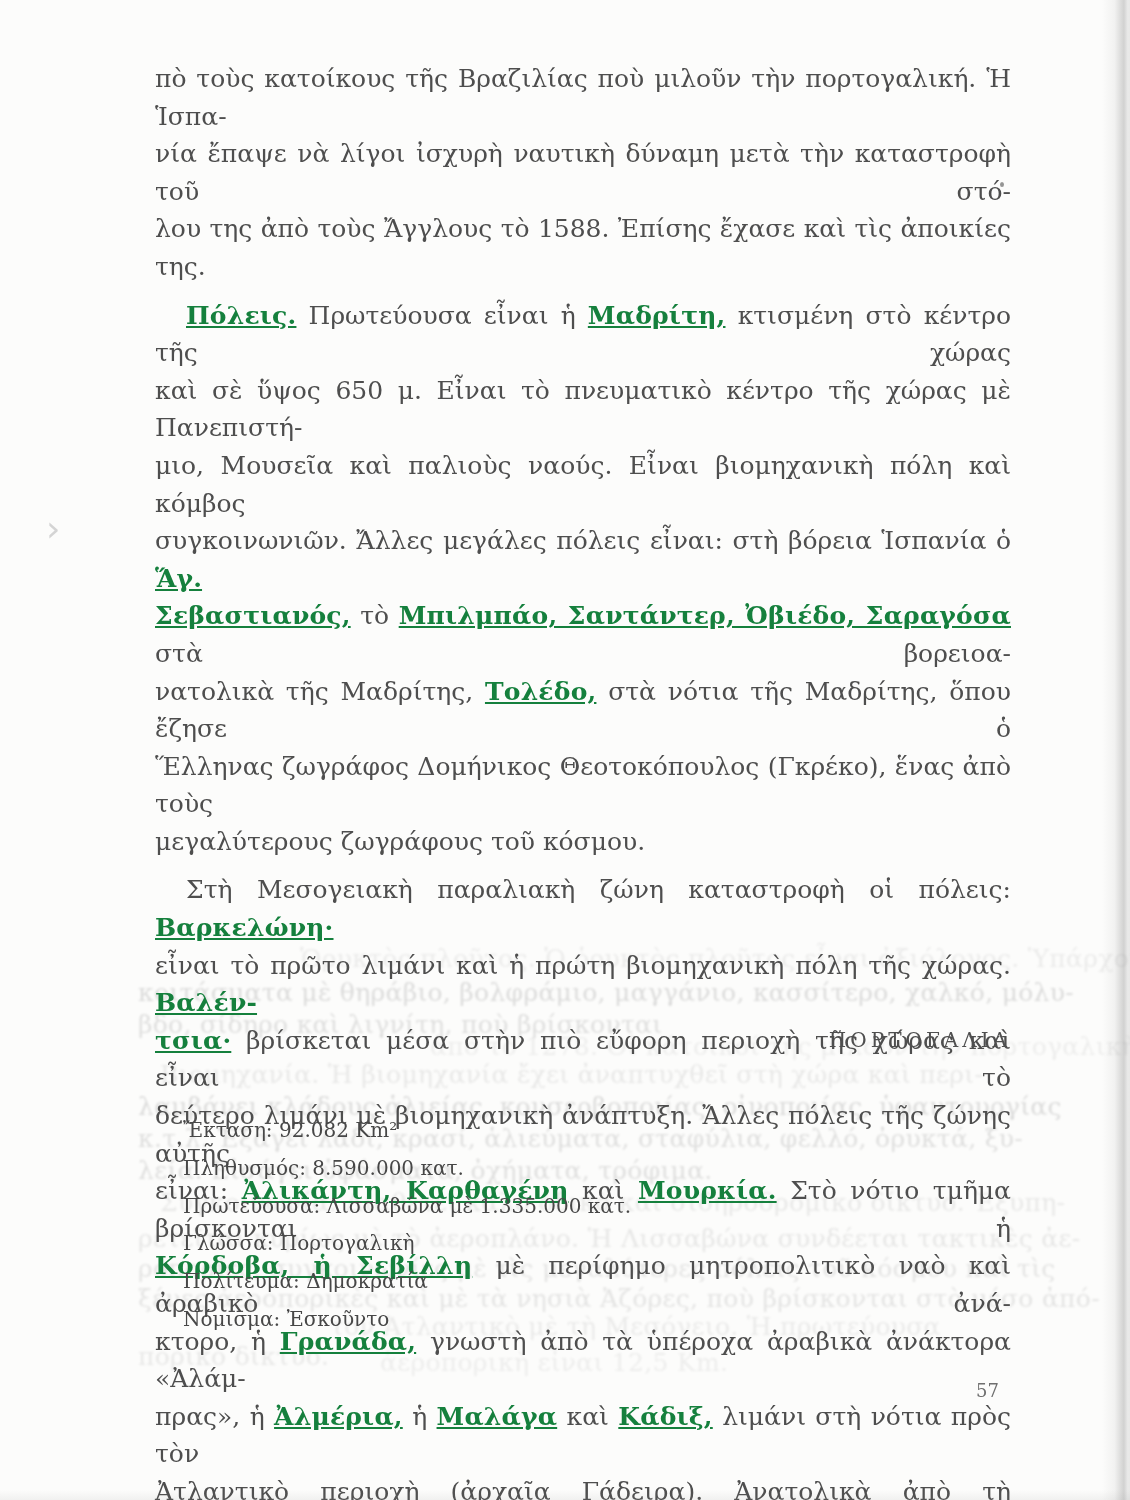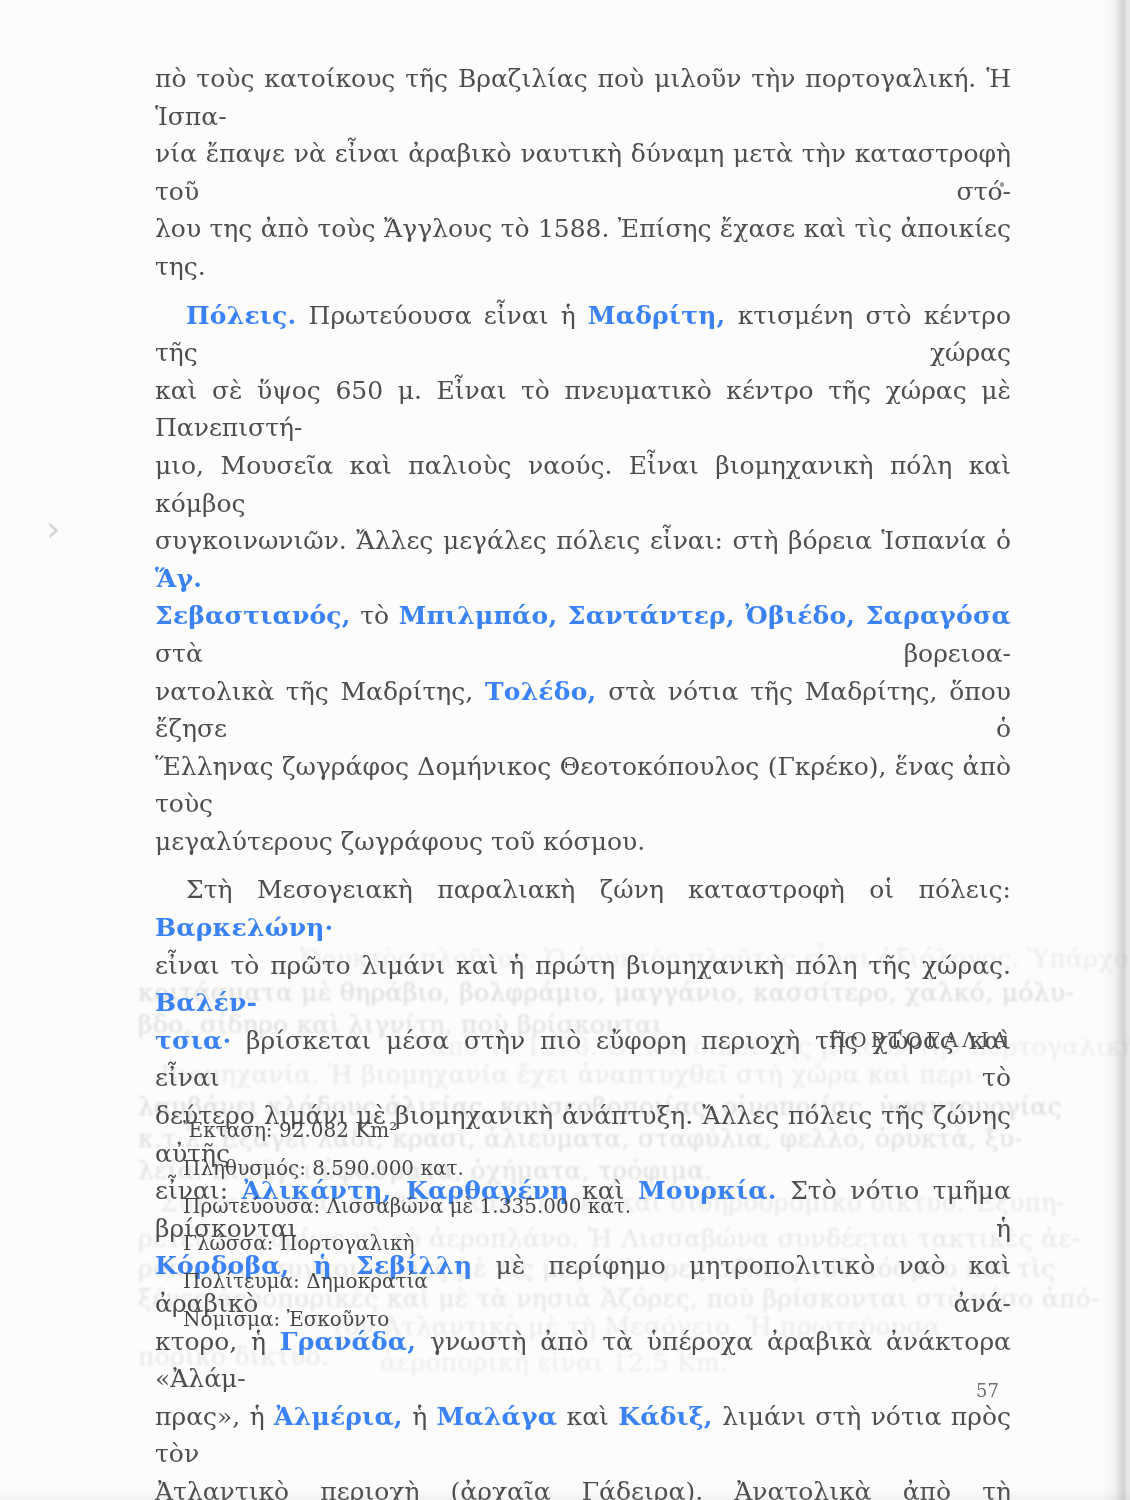--- a/index.html
+++ b/index.html
@@ -25,21 +25,21 @@
   .para{margin:0;}
   .para + .para{margin-top:11px;}
   .line{
     text-align:justify;
     -moz-text-align-last:justify;
     text-align-last:justify;
     white-space:normal;
   }
   .line.last{text-align-last:left;-moz-text-align-last:left;}
   .para.indent .line.first{text-indent:31px;}
-  .text-column b{font-weight:bold;color:#3b82f6;letter-spacing:.2px;}
+  .text-column b{font-weight:bold;color:#15803d;letter-spacing:.2px;text-decoration:underline;}
   
   .heading{
     position:absolute;left:155px;top:1028px;width:856px;z-index:3;
     margin:0;text-align:right;
     font-size:20px;font-weight:normal;letter-spacing:4px;
     color:#4f4f4f;
   }
   
   .stats{
     position:absolute;left:183px;top:1112px;z-index:3;
@@ -88,21 +88,21 @@
       <div class="ghost-line" style="left: 138px; top: 1254px; opacity: 0.15;">ροπορίες, συγκοινωνίες μὲ τὶς μεγαλύτερες πόλεις τοῦ κόσμου καὶ τὶς</div>
       <div class="ghost-line" style="left: 138px; top: 1284px; opacity: 0.15;">ξένες ἀεροπορικὲς καὶ μὲ τὰ νησιὰ Ἀζόρες, ποὺ βρίσκονται στὸ μέσο ἀπό-</div>
       <div class="ghost-line" style="left: 330px; top: 1312px; opacity: 0.11;">τὸν Ἀτλαντικὸ μὲ τὴ Μεσόγειο. Ἡ πρωτεύουσα</div>
       <div class="ghost-line" style="left: 138px; top: 1342px; opacity: 0.12;">πορικὸ δίκτυο.</div>
       <div class="ghost-line" style="left: 380px; top: 1348px; opacity: 0.09;">ἀεροπορικὴ εἶναι 12,5 Km.</div>
     </div>
 
   <div class="text-column">
       <div class="para">
         <div class="line first"><span>πὸ τοὺς κατοίκους τῆς Βραζιλίας ποὺ μιλοῦν τὴν πορτογαλική. Ἡ Ἱσπα-</span></div>
-        <div class="line"><span>νία ἔπαψε νὰ εἶναι ἀραβικὸ ναυτικὴ δύναμη μετὰ τὴν καταστροφὴ τοῦ στό-</span></div>
+        <div class="line"><span>νία ἔπαψε νὰ λίγοι ἰσχυρὴ ναυτικὴ δύναμη μετὰ τὴν καταστροφὴ τοῦ στό-</span></div>
         <div class="line last"><span>λου της ἀπὸ τοὺς Ἄγγλους τὸ 1588. Ἐπίσης ἔχασε καὶ τὶς ἀποικίες της.</span></div>
       </div>
       <div class="para indent">
         <div class="line first"><b>Πόλεις.</b><span> Πρωτεύουσα εἶναι ἡ </span><b>Μαδρίτη,</b><span> κτισμένη στὸ κέντρο τῆς χώρας</span></div>
         <div class="line"><span>καὶ σὲ ὕψος 650 μ. Εἶναι τὸ πνευματικὸ κέντρο τῆς χώρας μὲ Πανεπιστή-</span></div>
         <div class="line"><span>μιο, Μουσεῖα καὶ παλιοὺς ναούς. Εἶναι βιομηχανικὴ πόλη καὶ κόμβος</span></div>
         <div class="line"><span>συγκοινωνιῶν. Ἄλλες μεγάλες πόλεις εἶναι: στὴ βόρεια Ἱσπανία ὁ </span><b>Ἅγ.</b></div>
         <div class="line"><b>Σεβαστιανός,</b><span> τὸ </span><b>Μπιλμπάο, Σαντάντερ, Ὀβιέδο, Σαραγόσα</b><span> στὰ βορειοα-</span></div>
         <div class="line"><span>νατολικὰ τῆς Μαδρίτης, </span><b>Τολέδο,</b><span> στὰ νότια τῆς Μαδρίτης, ὅπου ἔζησε ὁ</span></div>
         <div class="line"><span>Ἕλληνας ζωγράφος Δομήνικος Θεοτοκόπουλος (Γκρέκο), ἕνας ἀπὸ τοὺς</span></div>

